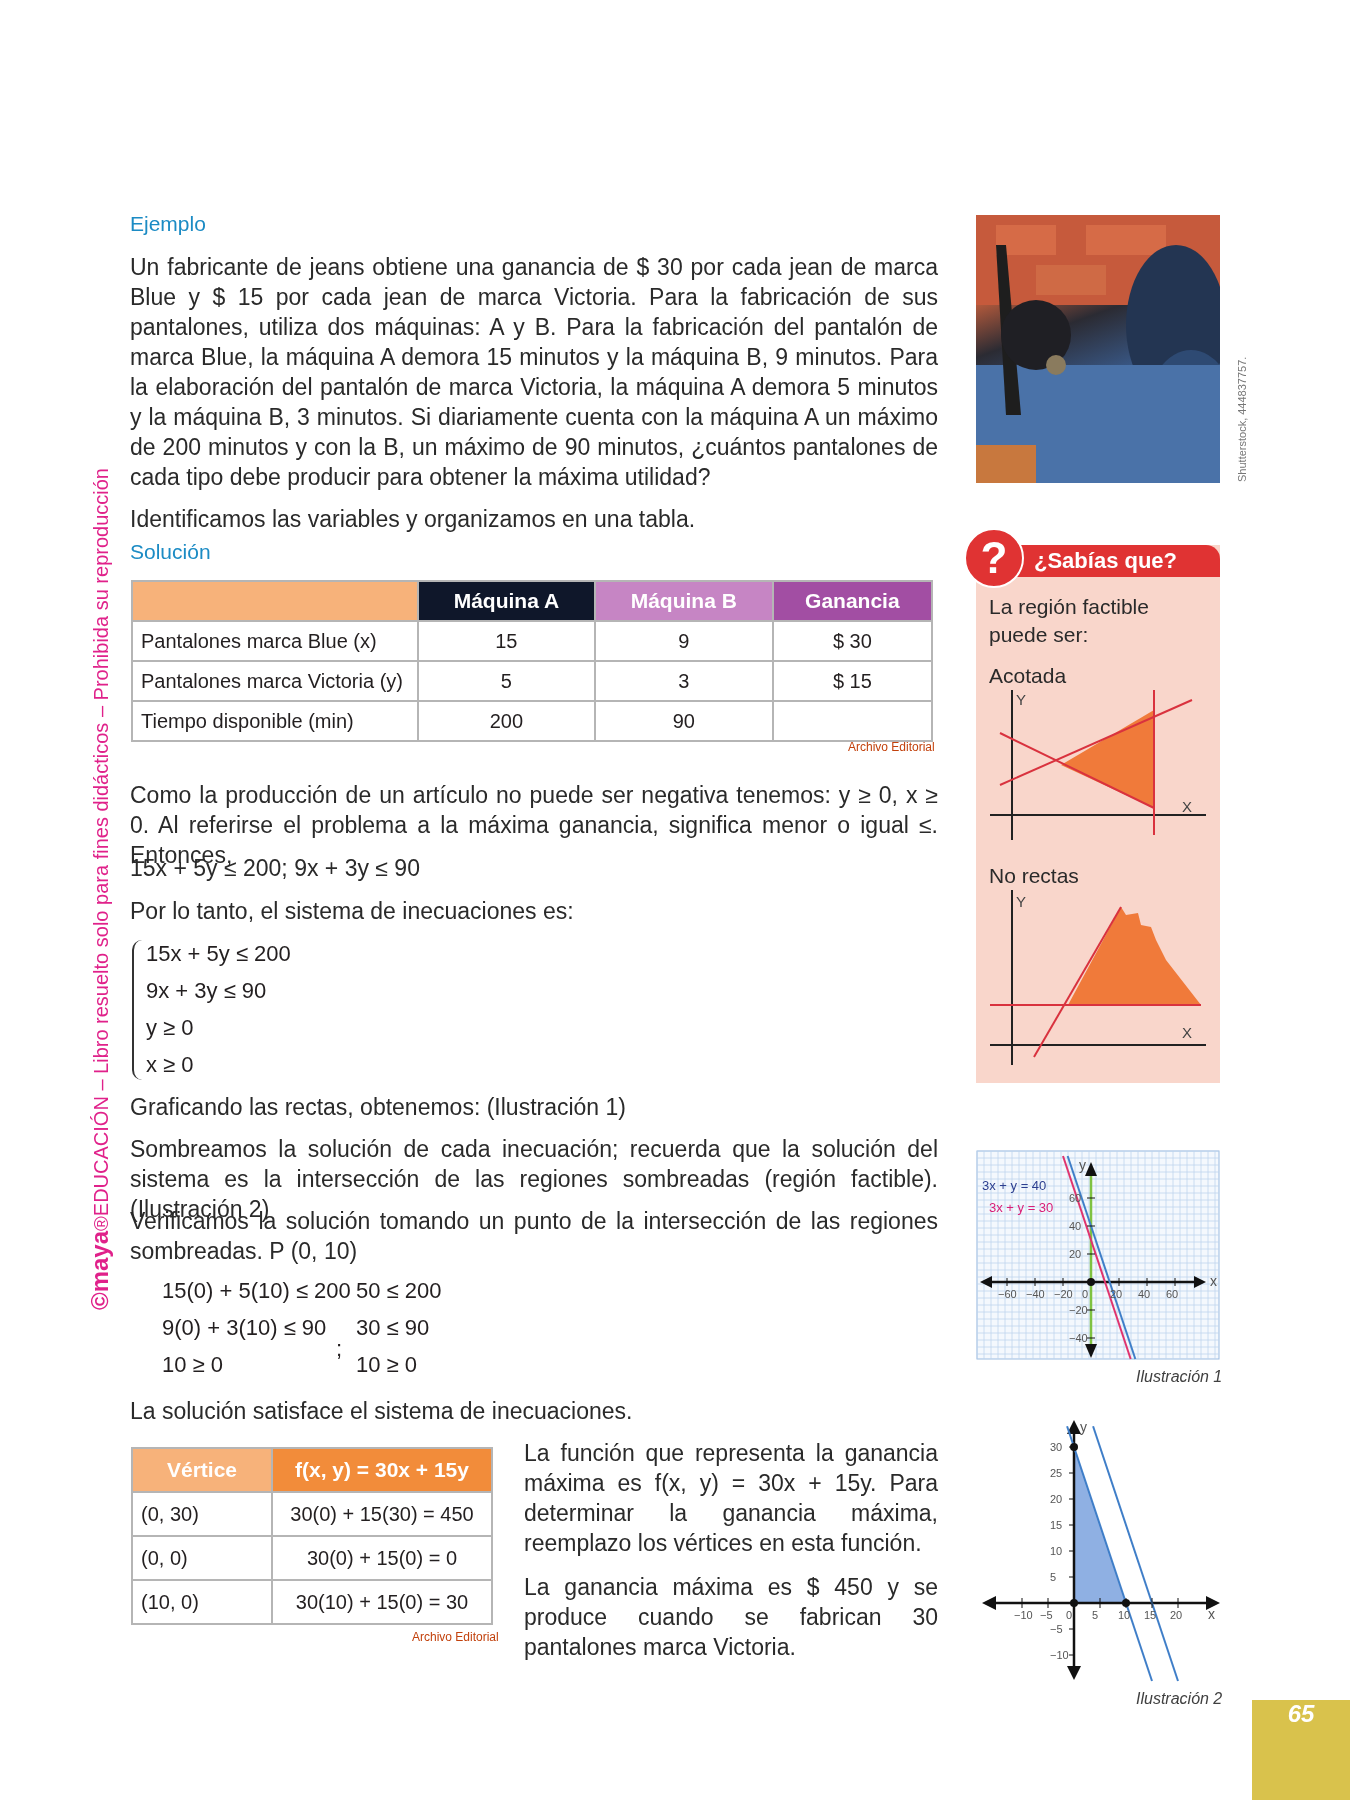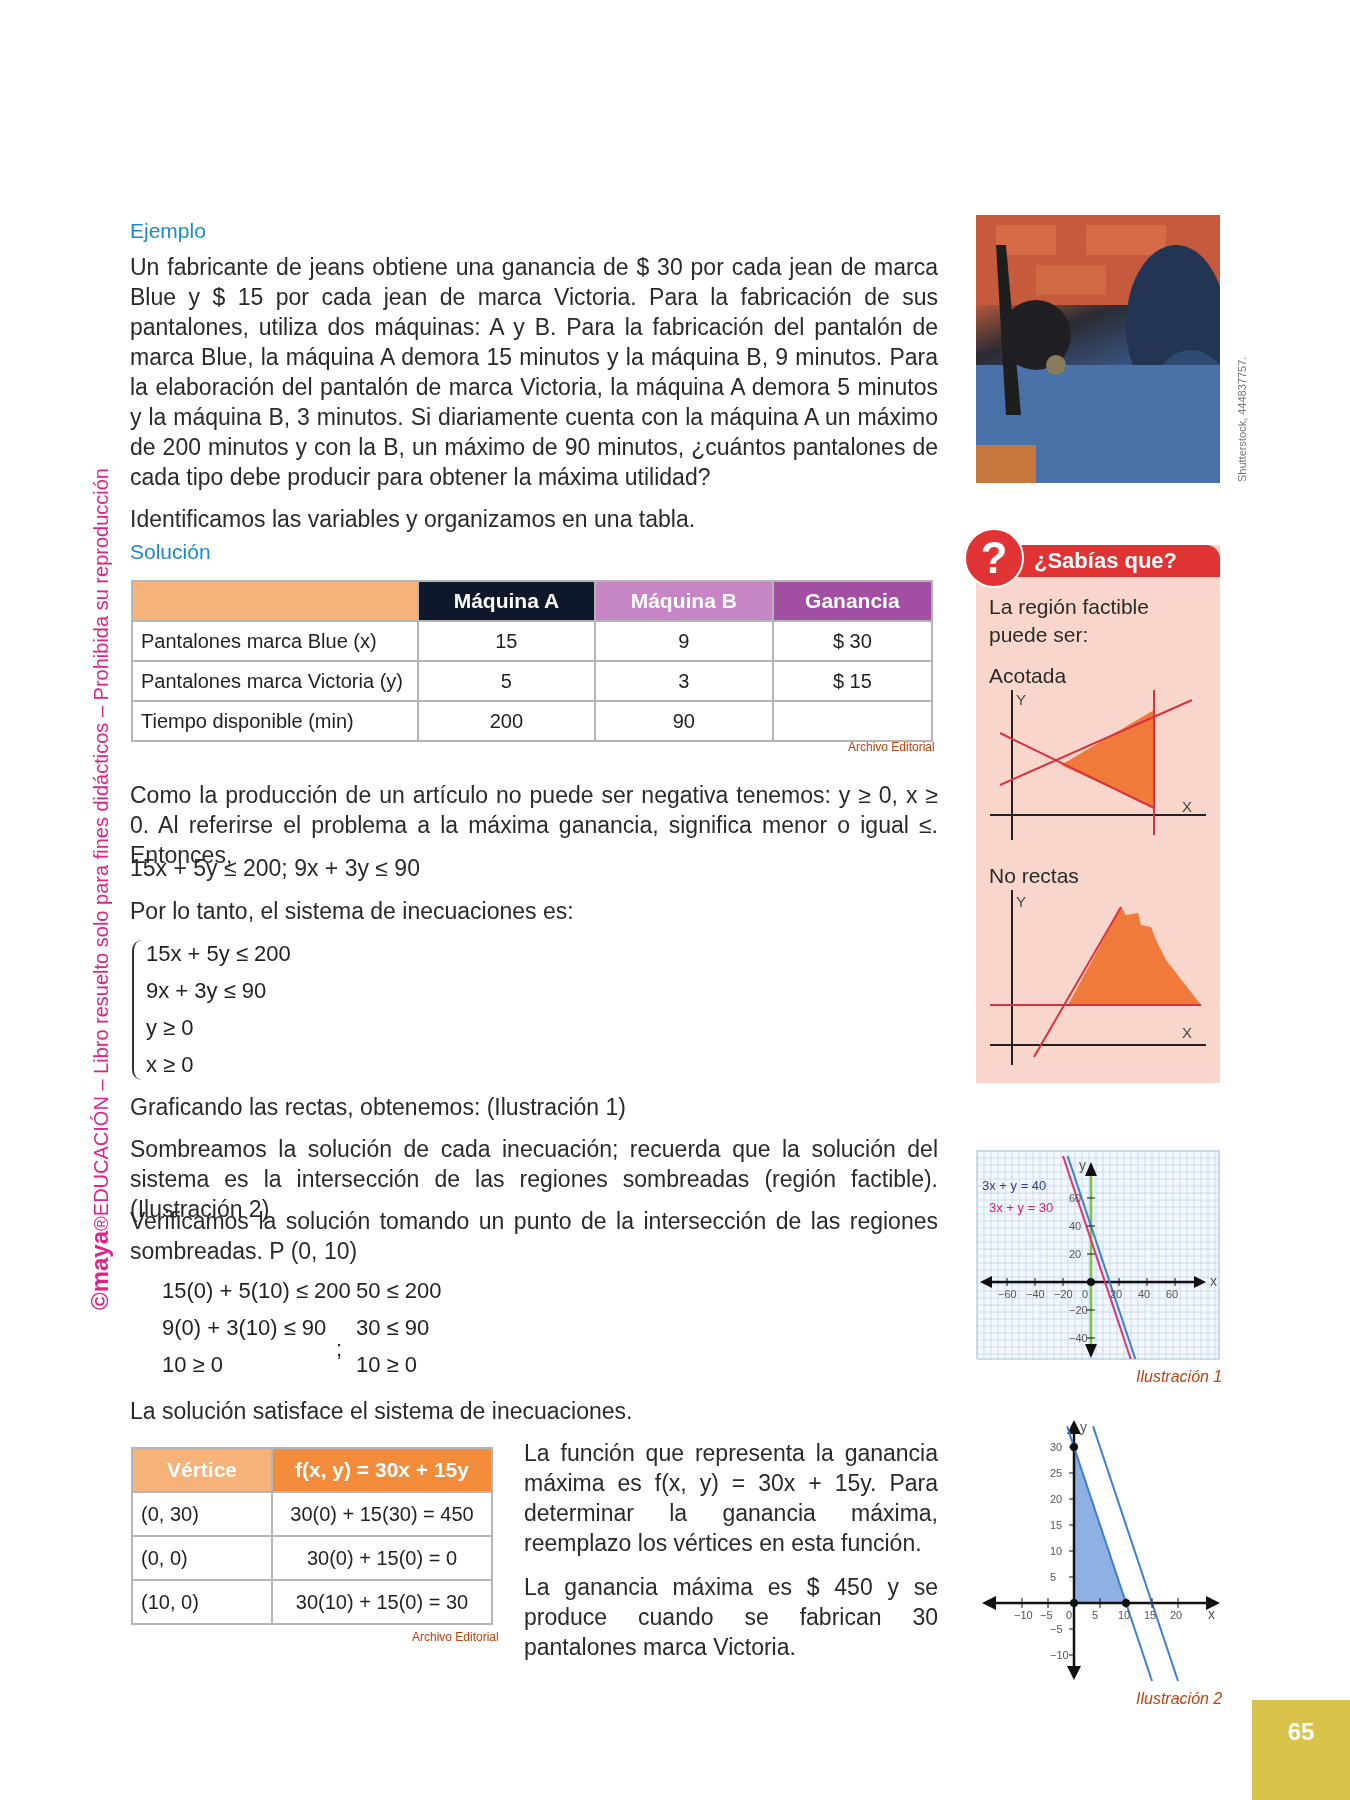--- a/index.html
+++ b/index.html
@@ -14,40 +14,40 @@
                color: #e0218a; font-size: 20px; white-space: nowrap; }
   .side-text .brand { font-weight: bold; font-size: 24px; }
   table { border-collapse: collapse; }
   .t1 td, .t1 th { border: 2px solid #b5b5b5; height: 36px; font-size: 20px; }
   .t1 th { color: #fff; font-weight: bold; font-size: 21px; }
   .t1 td.c { text-align: center; }
   .t1 td.l { padding-left: 8px; }
   .t2 td, .t2 th { border: 2px solid #b5b5b5; height: 40px; font-size: 20px; }
   .t2 th { color: #fff; font-weight: bold; font-size: 21px; }
   .caption { font-size: 12px; color: #c2410c; }
-  .ilus { font-size: 16px; font-style: italic; color: #c2410c; }
+  .ilus { font-size: 16px; font-style: italic; color: #404040; }
   .math { font-size: 22px; line-height: 37px; font-weight: 300; }
   .page-num { background: #d9c24c; color: #fff; font-weight: bold; font-size: 24px;
               display: flex; align-items: center; justify-content: center; }
   .sabias { background: #f9d6cb; }
   .sabias-title { background: #e03333; color: #fff; font-weight: bold; font-size: 22px;
                   border-radius: 0 14px 0 0; padding-left: 58px; line-height: 32px; }
   .qicon { width: 56px; height: 56px; border-radius: 50%; background: #e03333;
            color: #fff; font-size: 44px; font-weight: bold; display: flex;
            align-items: center; justify-content: center; border: 2px solid #fff; }
   .photo { background: linear-gradient(160deg, #c0573a 0%, #b45a3c 25%, #2b2b33 40%, #3a5b8c 60%, #5b82b9 80%, #3f659c 100%); }
 </style>
 </head>
 <body>
 
 <div class="side-text">
   <span class="brand">©maya</span><span>®EDUCACIÓN – Libro resuelto solo para fines didácticos – Prohibida su reproducción</span>
 </div>
 
-<div class="abs heading" style="left:130px; top:219px;text-align:right;">Ejemplo</div>
+<div class="abs heading" style="left:130px; top:212px;text-align:right;">Ejemplo</div>
 <div class="abs p j" style="left:130px; top:252px; width:808px;">Un fabricante de jeans obtiene una ganancia de $ 30 por cada jean de marca Blue y $ 15 por cada jean de marca Victoria. Para la fabricación de sus pantalones, utiliza dos máquinas: A y B. Para la fabricación del pantalón de marca Blue, la máquina A demora 15 minutos y la máquina B, 9 minutos. Para la elaboración del pantalón de marca Victoria, la máquina A demora 5 minutos y la máquina B, 3 minutos. Si diariamente cuenta con la máquina A un máximo de 200 minutos y con la B, un máximo de 90 minutos, ¿cuántos pantalones de cada tipo debe producir para obtener la máxima utilidad?</div>
 <div class="abs p" style="left:130px; top:504px; width:808px;">Identificamos las variables y organizamos en una tabla.</div>
 <div class="abs heading" style="left:130px; top:540px;">Solución</div>
 
 <table class="abs t1" style="left:131px; top:580px; width:802px;">
   <tbody>
       <tr>
     <th style="background:#f7b27a; width:282px;"></th>
     <th style="background:#0f172a;">Máquina A</th>
     <th style="background:#c685c4;">Máquina B</th>
@@ -321,14 +321,14 @@
     <text x="74" y="215" font-size="11" fill="#555" font-family="Liberation Sans, sans-serif">−5</text>
     <line x1="93" y1="237" x2="98" y2="237" stroke="#111"></line>
     <text x="74" y="241" font-size="11" fill="#555" font-family="Liberation Sans, sans-serif">−10</text>
     <circle cx="98" cy="185" r="4" fill="#111"></circle>
     <circle cx="98" cy="29" r="4" fill="#111"></circle>
     <circle cx="150" cy="185" r="4" fill="#111"></circle>
   </svg>
 <div class="abs ilus" style="left:1136px; top:1690px;">Ilustración 2</div>
 
 <div class="abs page-num" style="left:1252px; top:1700px; width:98px; height:100px; align-items:flex-start; padding-top:0;">
-  <span style="margin-top:18px;">65</span>
+  <span style="font-style:italic;">65</span>
 </div>
 
 </body></html>

